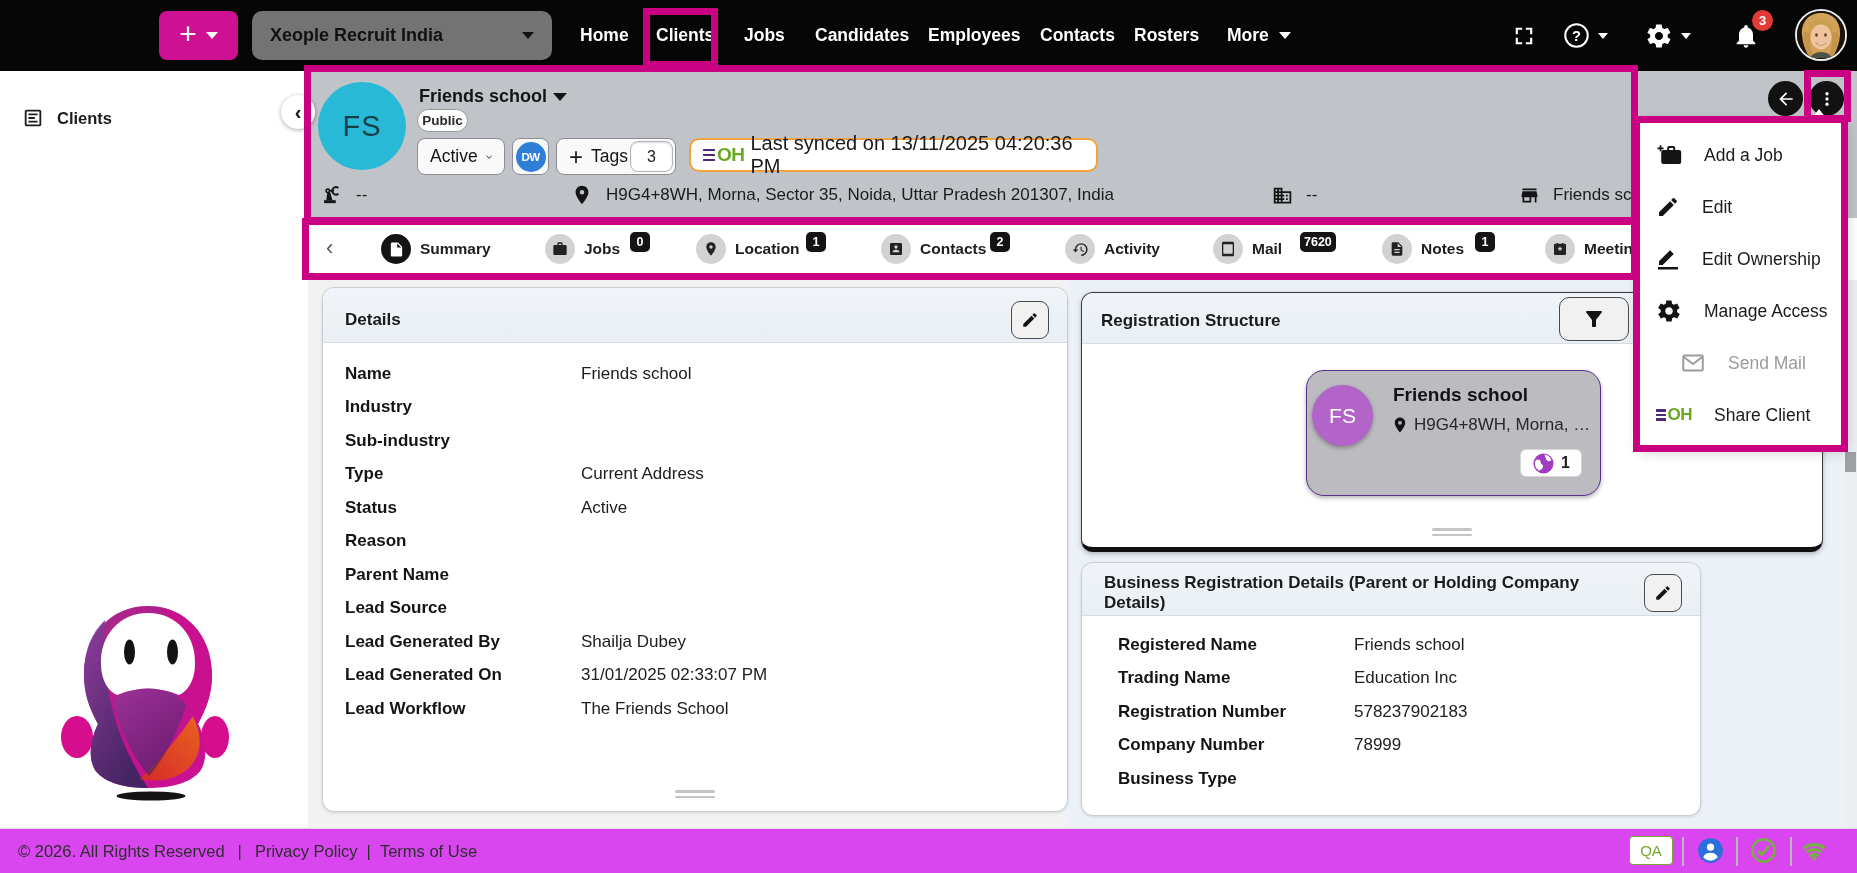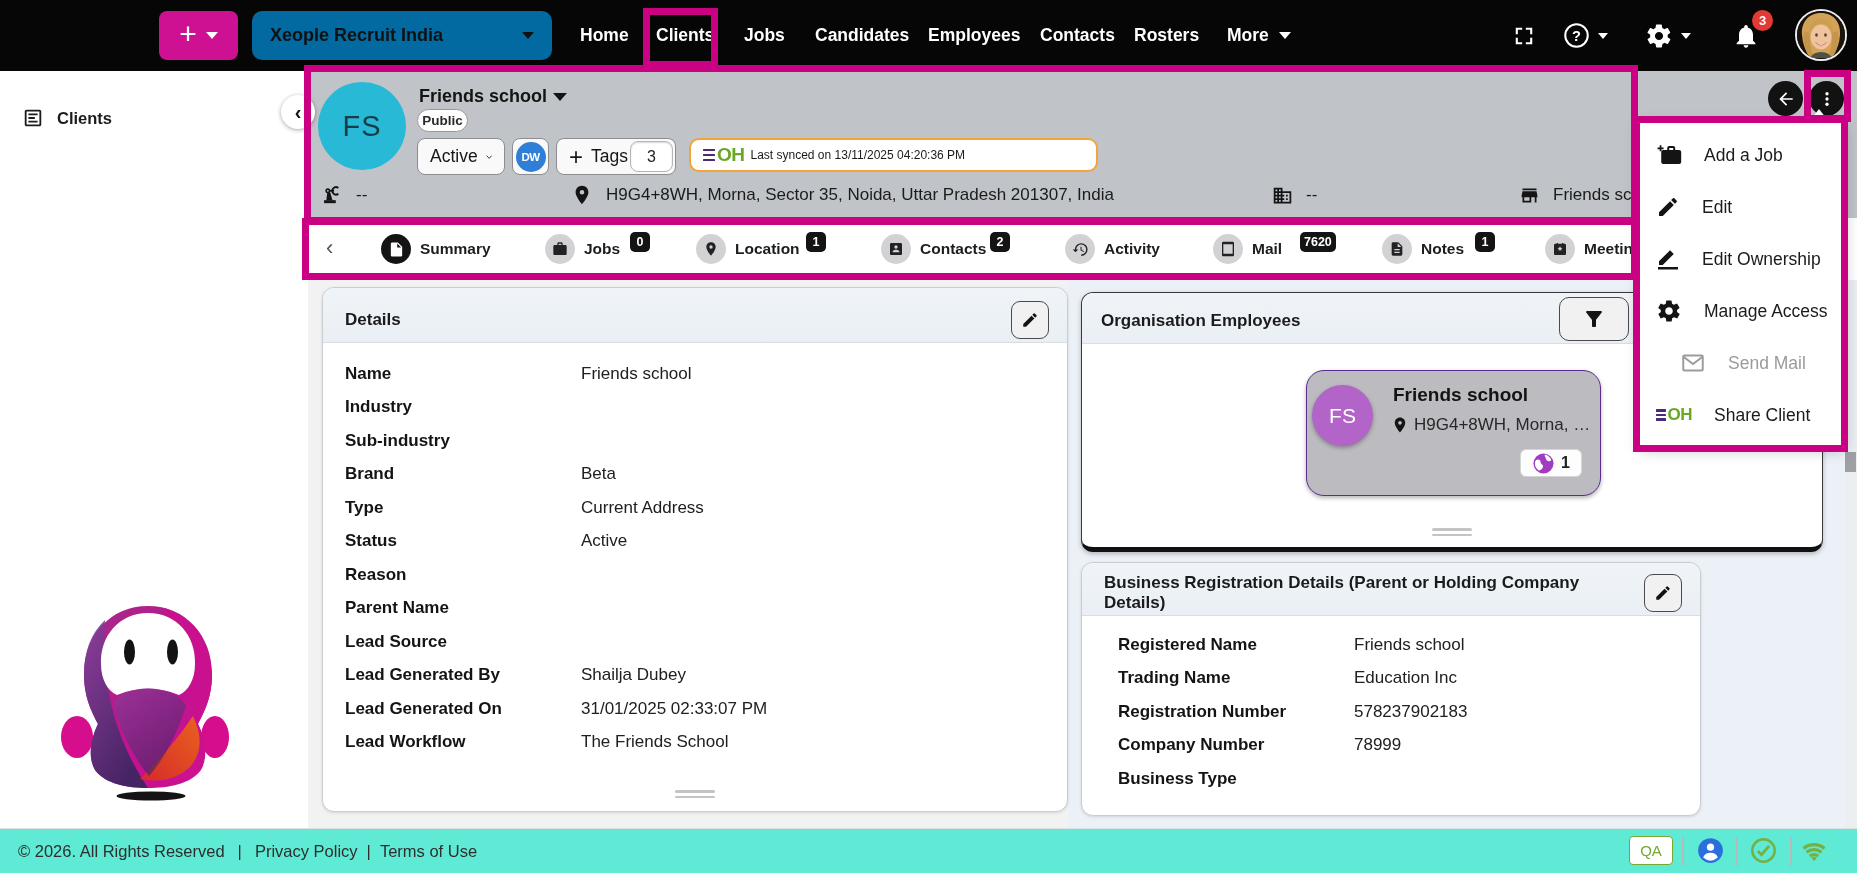--- a/index.html
+++ b/index.html
@@ -7,41 +7,41 @@
 body{font-family:"Liberation Sans",sans-serif;position:relative;background:#fff;}
 .abs{position:absolute;}
 
 #nav{position:absolute;left:0;top:0;width:1857px;height:71px;background:#060606;}
 #logo{position:absolute;left:18px;top:9px;color:#fff;}
 #logo .x{font-size:14px;color:#eee;letter-spacing:.3px;}
 #logo .r{font-size:43px;line-height:36px;font-weight:400;background:linear-gradient(90deg,#d6559c,#e06a77,#f09b3a);-webkit-background-clip:text;background-clip:text;color:transparent;letter-spacing:-1.5px;}
 #plusbtn{position:absolute;left:159px;top:11px;width:79px;height:49px;border-radius:8px;background:#ce1192;display:flex;align-items:center;justify-content:center;gap:9px;}
 #plusbtn .p{color:#fff;font-size:30px;font-weight:400;line-height:30px;margin-top:-3px;}
 .caret{width:0;height:0;border-left:6px solid transparent;border-right:6px solid transparent;border-top:7px solid #fff;display:inline-block;}
-#company{position:absolute;left:252px;top:11px;width:300px;height:49px;background:#0369a1;border-radius:10px;display:flex;align-items:center;padding:0 18px;}
+#company{position:absolute;left:252px;top:11px;width:300px;height:49px;background:#737373;border-radius:10px;display:flex;align-items:center;padding:0 18px;}
 #company .t{font-size:18px;font-weight:bold;color:#111;flex:1;}
 #company .caret{border-top-color:#111;}
 .navlink{position:absolute;top:0;height:71px;display:flex;align-items:center;color:#fff;font-size:17.5px;font-weight:bold;}
 #nav .ic{position:absolute;top:0;height:71px;display:flex;align-items:center;color:#fff;}
 
 #sidebar{position:absolute;left:0;top:71px;width:308px;height:757px;background:#fff;}
 #sbitem{position:absolute;left:22px;top:36px;display:flex;align-items:center;gap:13px;color:#1c1c1e;font-size:16.5px;font-weight:bold;}
 
 #hband{position:absolute;left:308px;top:71px;width:1549px;height:147px;background:#c0c4c8;}
 #fsav{position:absolute;left:318px;top:82px;width:88px;height:88px;border-radius:50%;background:#27b9d5;display:flex;align-items:center;justify-content:center;font-size:29px;color:#173d48;letter-spacing:1px;}
 #cname{position:absolute;left:419px;top:86px;font-size:18px;font-weight:bold;color:#141414;}
 #pubpill{position:absolute;left:417px;top:109px;width:51px;height:23px;font-size:13.5px;color:#2a2a2a;display:flex;align-items:center;justify-content:center;border:1px solid #98989c;background:#fdfdfd;border-radius:12px;font-weight:bold;}
 .hbtn{position:absolute;top:138px;height:37px;border:1px solid #8d8d91;background:#f9f9f9;border-radius:8px;display:flex;align-items:center;}
 #activesel{left:417px;width:88px;padding:0 12px;font-size:17.5px;color:#161616;gap:8px;}
 #dwpill{left:512px;width:37px;justify-content:center;}
 #dwpill .c{width:30px;height:30px;border-radius:50%;background:#2f7fd6;color:#fff;font-size:11.5px;font-weight:bold;display:flex;align-items:center;justify-content:center;letter-spacing:-.5px;}
 #tagsbtn{left:556px;width:120px;padding-left:12px;font-size:17.5px;color:#161616;}
 #tagcount{position:absolute;left:630px;top:141px;width:43px;height:31px;border:1px solid #b5b5b9;border-radius:8px;background:#fff;display:flex;align-items:center;justify-content:center;font-size:16px;color:#222;box-shadow:inset 0 1px 2px rgba(0,0,0,.15);}
 #syncbox{position:absolute;left:689px;top:138px;width:409px;height:34px;border:2px solid #f2a33c;border-radius:10px;background:#fff;display:flex;align-items:center;padding:0 12px;gap:6px;}
-#syncbox .txt{font-size:12px;color:#1a1a1a;}
+#syncbox .txt{font-size:20px;color:#1a1a1a;}
 .ohlogo{display:inline-flex;align-items:center;}
 .ohbars{display:inline-flex;flex-direction:column;gap:2.2px;margin-right:2px;}
 .ohbars i{display:block;height:2.8px;background:#4b2a78;border-radius:.5px;}
 .ohtxt{font-weight:bold;color:#69a922;letter-spacing:-.5px;}
 .hrow2{position:absolute;top:184px;height:22px;display:flex;align-items:center;color:#1b1b1b;font-size:17px;}
 
 #tabbar{position:absolute;left:308px;top:225px;width:1549px;height:48px;background:#fff;}
 .tab{position:absolute;top:9px;height:30px;display:flex;align-items:center;gap:9px;font-size:15.5px;font-weight:bold;color:#1d1d1f;}
 .tico{width:30px;height:30px;border-radius:50%;background:#d2d2d5;display:flex;align-items:center;justify-content:center;}
 .tico.act{background:#141414;}
@@ -58,21 +58,21 @@
 .frow .v{font-size:17px;color:#202022;}
 .handle{position:absolute;left:50%;margin-left:-20px;width:40px;}
 .handle i{display:block;height:2.5px;background:#c4c4c6;margin-bottom:3px;border-radius:2px;}
 
 #menu{position:absolute;left:1640px;top:122px;width:205px;height:325px;background:#fff;box-shadow:0 3px 14px rgba(0,0,0,.25);}
 .mitem{position:absolute;left:0;width:100%;height:52px;display:flex;align-items:center;gap:22px;padding-left:16px;font-size:17.5px;color:#1b1b1d;}
 .mitem.dis{color:#9b9b9d;padding-left:40px;}
 
 .pink{position:absolute;border:7px solid #cb0184;pointer-events:none;}
 
-#footer{position:absolute;left:0;top:828px;width:1857px;height:45px;background:#5eead4;border-top:1px solid #e0e0e0;color:#2e2e2e;font-size:15.5px;}
+#footer{position:absolute;left:0;top:828px;width:1857px;height:45px;background:#d946ef;border-top:1px solid #e0e0e0;color:#2e2e2e;font-size:15.5px;}
 #footer .lt{position:absolute;left:18px;top:13px;}
 .fsep{position:absolute;top:8px;width:1.5px;height:29px;background:#b9b9b9;}
 
 .blkcirc{position:absolute;width:35px;height:35px;border-radius:50%;background:#121212;color:#fff;display:flex;align-items:center;justify-content:center;}
 </style>
 </head>
 <body>
 
 <div id="nav">
   <div id="plusbtn">
@@ -295,24 +295,20 @@
         <span class="l">Name</span>
         <span class="v">Friends school</span>
       </div>
     <div class="frow">
         <span class="l">Industry</span>
       </div>
     <div class="frow">
         <span class="l">Sub-industry</span>
       </div>
     <div class="frow">
-        <span class="l">Brand</span>
-        <span class="v">Beta</span>
-      </div>
-    <div class="frow">
         <span class="l">Type</span>
         <span class="v">Current Address</span>
       </div>
     <div class="frow">
         <span class="l">Status</span>
         <span class="v">Active</span>
       </div>
     <div class="frow">
         <span class="l">Reason</span>
       </div>
@@ -336,21 +332,21 @@
       </div>
   </div>
   <div class="handle" style="bottom:10px;">
       <i></i>
       <i></i>
     </div>
 </div>
 
 <div class="card" style="left:1081px;top:292px;width:742px;height:260px;border:1.5px solid #3a3a3e;border-bottom:5px solid #101010;box-shadow:0 2px 5px rgba(0,0,0,.25);">
   <div class="chead" style="height:51px;padding-top:6px;padding-left:19px;">
-      <span class="t">Organisation Employees</span>
+      <span class="t">Registration Structure</span>
     </div>
   <span class="editbtn abs" style="left:477px;top:4px;width:70px;height:44px;border-radius:10px;">
       <svg width="24" height="24" viewBox="0 0 24 24" fill="#141414">
         <path d="M4.25 5.61C6.27 8.2 10 13 10 13v6c0 .55.45 1 1 1h2c.55 0 1-.45 1-1v-6s3.72-4.8 5.74-7.39A1 1 0 0 0 18.95 4H5.04c-.83 0-1.3.95-.79 1.61z"></path>
       </svg>
     </span>
   <div class="abs" style="left:224px;top:77px;width:295px;height:126px;background:#bcbcc0;border:1.5px solid #5b2d91;border-radius:18px;box-shadow:0 2px 4px rgba(0,0,0,.3);">
     <div class="abs" style="left:5px;top:14px;width:61px;height:61px;border-radius:50%;background:#b264c8;color:#fff;font-size:21px;display:flex;align-items:center;justify-content:center;box-shadow:0 2px 4px rgba(0,0,0,.3);">FS</div>
     <div class="abs" style="left:86px;top:13px;font-size:19px;font-weight:bold;color:#131313;">Friends school</div>
     <div class="abs" style="left:84px;top:44px;display:flex;align-items:center;gap:5px;font-size:17px;color:#28282a;">

